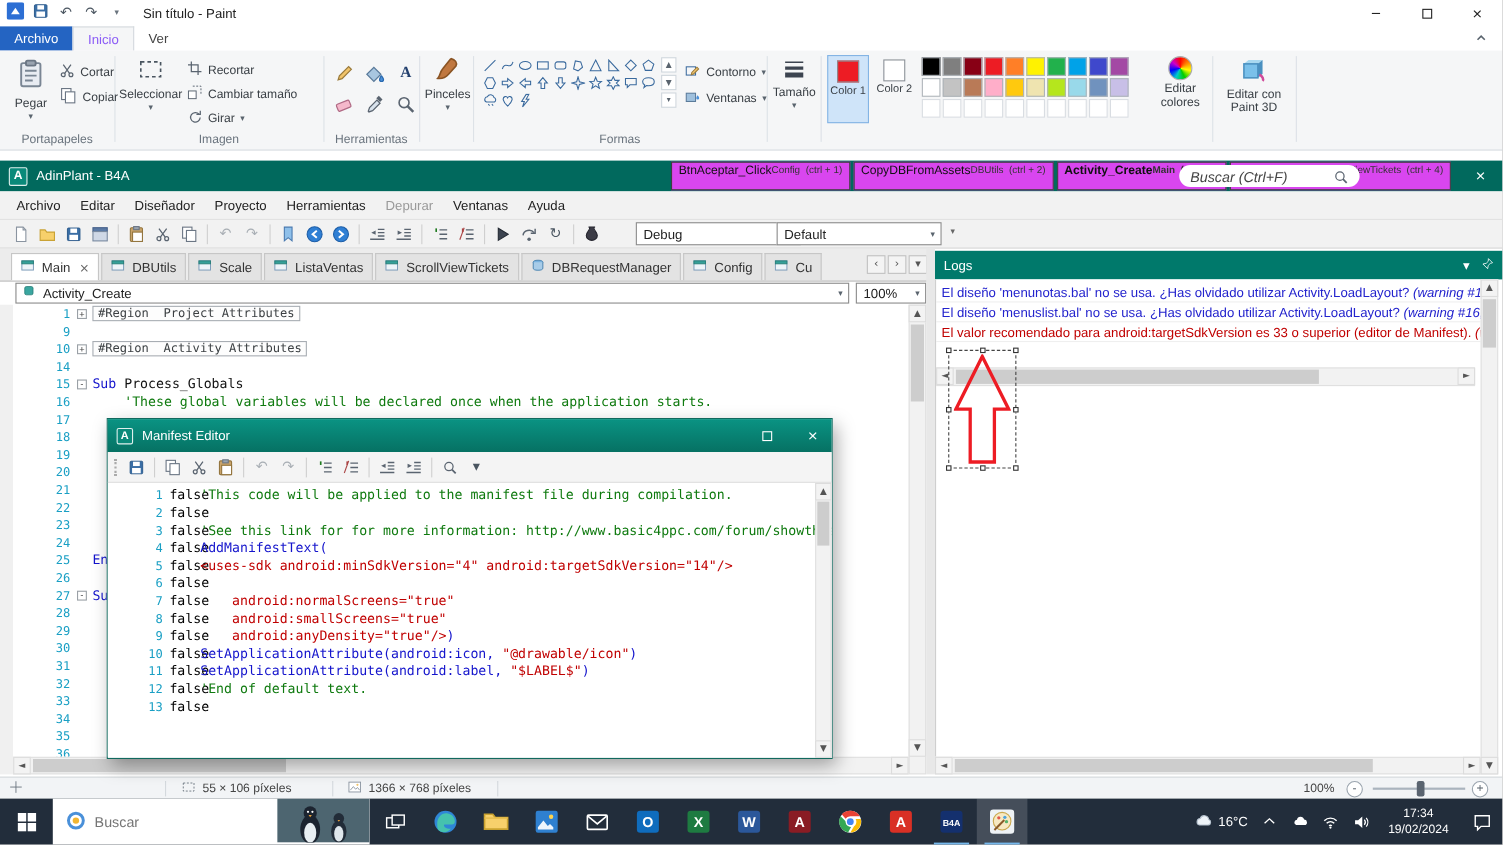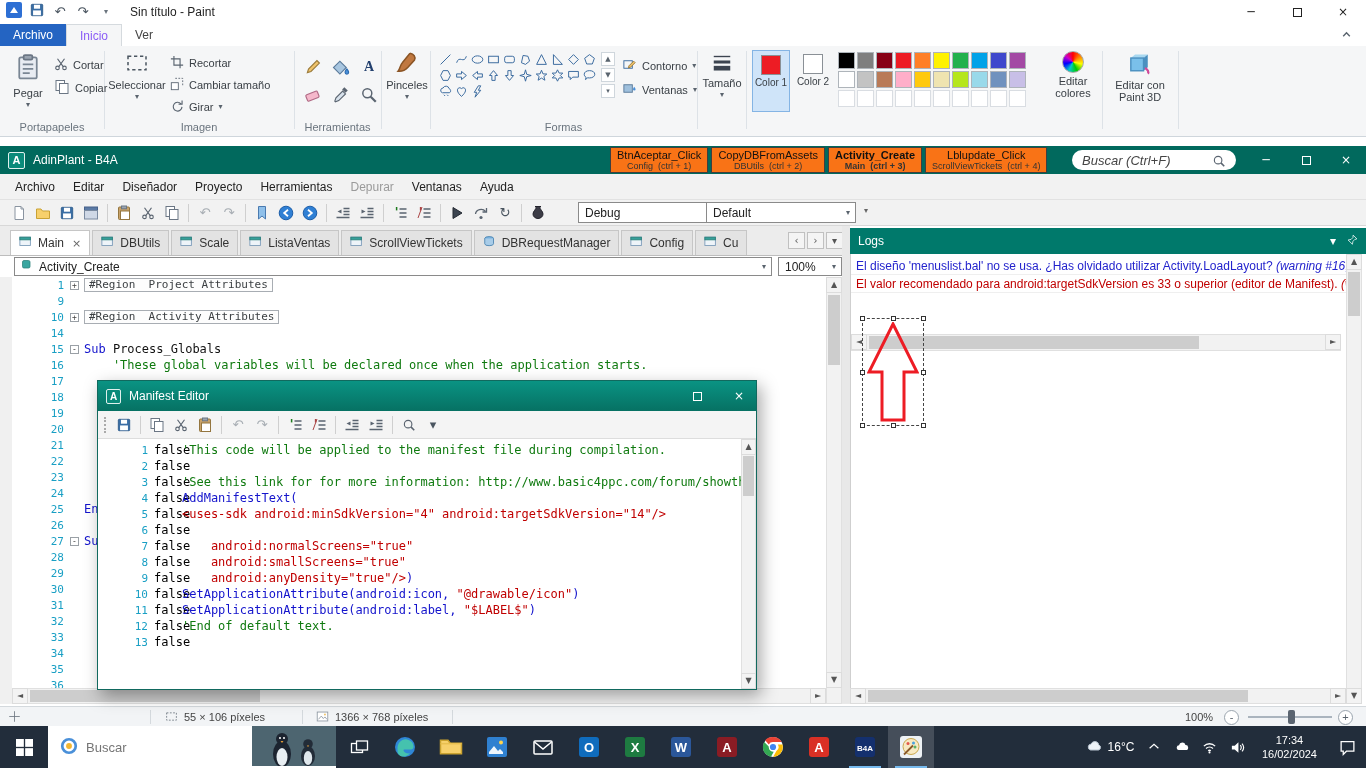--- a/index.html
+++ b/index.html
@@ -39,21 +39,21 @@
 .swatch.empty{border:1px solid #d9dde2}
 .cbtn{position:absolute;top:4px;width:38px;height:62px;display:flex;flex-direction:column;align-items:center;gap:2px;font-size:10px;color:#3a4046;text-align:center;line-height:11px;padding-top:4px}
 .cbtn.sel{background:#cfe4f9;border:1px solid #84b4e4}
 .csw{width:20px;height:20px;border:1px solid #8a9096}
 .rainbow{width:22px;height:22px;border-radius:50%;border:1px solid #aaa;background:conic-gradient(#f00,#ff8000,#ff0,#0c0,#0cc,#00f,#c0c,#f00)}
 
 .b4a-title{background:#01695d;color:#fff;display:flex;align-items:center;padding-left:8px}
 .b4aic{width:17px;height:17px;background:#0a8a7a;border:1px solid #dff0ed;color:#fff;font-weight:bold;font-size:11px;display:flex;align-items:center;justify-content:center;border-radius:2px;flex:none}
 .b4a-title .ttl{margin-left:8px;font-size:12px}
 #b4aNav{position:absolute;left:610px;top:1px;display:flex;gap:3px;height:26px}
-.navbtn{background:#f97316;border:1px solid #3f3f3f;padding:1px 6px;text-align:center;display:flex;flex-direction:column;justify-content:flex-start}
+.navbtn{background:#d946ef;border:1px solid #3f3f3f;padding:1px 6px;text-align:center;display:flex;flex-direction:row;justify-content:flex-start}
 .navbtn .t{font-size:11px;color:#111;line-height:12px;white-space:nowrap}
 .navbtn .s{font-size:9px;color:#333;line-height:10px;white-space:pre}
 .navbtn.on .t,.navbtn.on .s{font-weight:bold}
 .b4a-search{position:absolute;left:1072px;top:4px;width:164px;height:20px;border:none;border-radius:10px;padding:0 24px 0 10px;font-size:13px;font-style:italic;color:#333;font-family:"Liberation Sans",sans-serif}
 .b4a-search::placeholder{color:#444;font-style:italic}
 .bwb{width:40px;text-align:center;line-height:28px;color:#fff;font-size:12px}
 .bwb .box{display:inline-block;width:9px;height:9px;border:1px solid #fff;vertical-align:-1px}
 .menubar{background:#f2f2f2;display:flex;align-items:center;padding-left:6px;font-size:12px;color:#222;border-bottom:1px solid #e2e2e2}
 .menu{padding:5px 9px}
 .menu.dis{color:#9a9a9a}
@@ -765,20 +765,21 @@
 
   <div class="abs logs-head" style="left:850px;top:228px;width:516px;height:26px">
     <span>Logs</span>
     <span style="margin-left:auto" class="gly">▾</span>
     <span style="margin-left:10px"><svg width="12" height="12" viewBox="0 0 16 16">
           <path d="M9.5 1.5 l5 5 -2.8 .8 -2.4 2.4 -.8 4 -5.7 -5.7 4 -.8 2.4 -2.4 z" fill="none" stroke="#fff"></path>
         </svg></span>
   </div>
   <div class="abs" style="left:850px;top:254px;width:496px;height:434px;background:#fff;border-left:1px solid #cfcfcf">
     <div id="logEntries" style="padding-top:3px">
+        <div class="log-row"><span style="color: rgb(35, 35, 205);">El diseño 'menunotas.bal' no se usa. ¿Has olvidado utilizar Activity.LoadLayout? </span><i style="color: rgb(35, 35, 205);">(warning #1</i></div>
         <div class="log-row"><span style="color: rgb(35, 35, 205);">El diseño 'menuslist.bal' no se usa. ¿Has olvidado utilizar Activity.LoadLayout? </span><i style="color: rgb(35, 35, 205);">(warning #16,</i></div>
         <div class="log-row"><span style="color: rgb(192, 0, 0);">El valor recomendado para android:targetSdkVersion es 33 o superior (editor de Manifest). </span><i style="color: rgb(192, 0, 0);">(w</i></div>
       </div>
   </div>
 
   <div class="sbt" style="left:851px;top:334px;width:490px;height:17px"></div>
   <span class="sbb gly" style="left:851px;top:334px">◄</span>
   <span class="sbb gly" style="left:1325px;top:334px">►</span>
   <div class="sth" style="left:869px;top:336px;width:330px;height:13px"></div>
 
@@ -1092,21 +1093,21 @@
           </svg>
         </div>
       <div class="trayic">
           <svg width="15" height="15" viewBox="0 0 16 16">
             <path d="M2 6 h3 l4 -3.5 v11 L5 10 H2 z" fill="#fff"></path>
             <path d="M11 5.5 a4 4 0 0 1 0 5 M12.8 3.8 a6.5 6.5 0 0 1 0 8.4" stroke="#fff" fill="none" stroke-width="1.2"></path>
           </svg>
         </div>
       <div class="clock">
         <div>17:34</div>
-        <div>16/02/2024</div>
+        <div>19/02/2024</div>
       </div>
       <div class="trayic" style="width:38px">
           <svg width="17" height="17" viewBox="0 0 16 16">
             <path d="M2 2.5 h12 v9 h-7 l-3 3 v-3 h-2 z" fill="none" stroke="#fff" stroke-width="1.2"></path>
           </svg>
         </div>
     </div>
   </div>
 
 </div>

